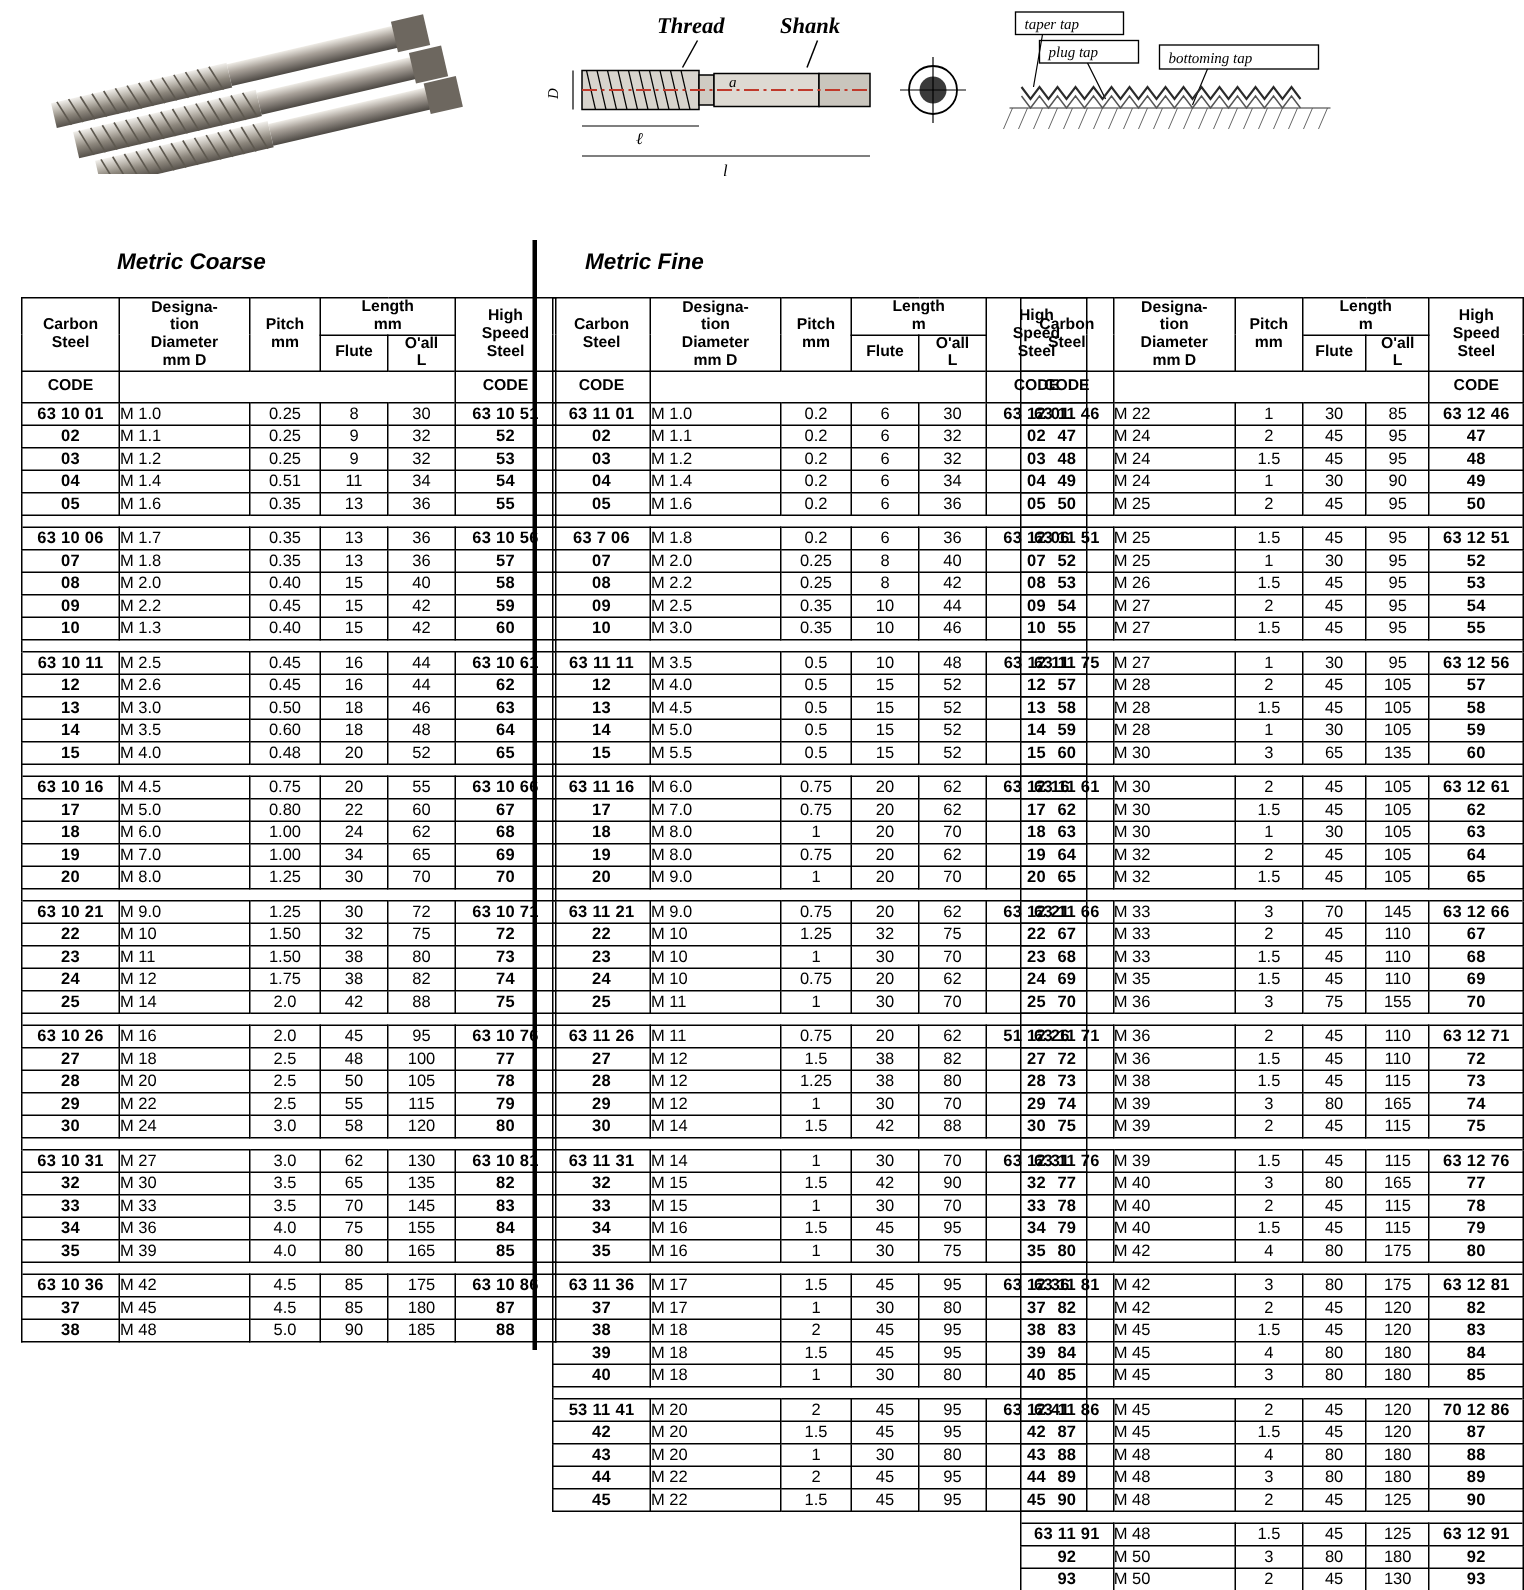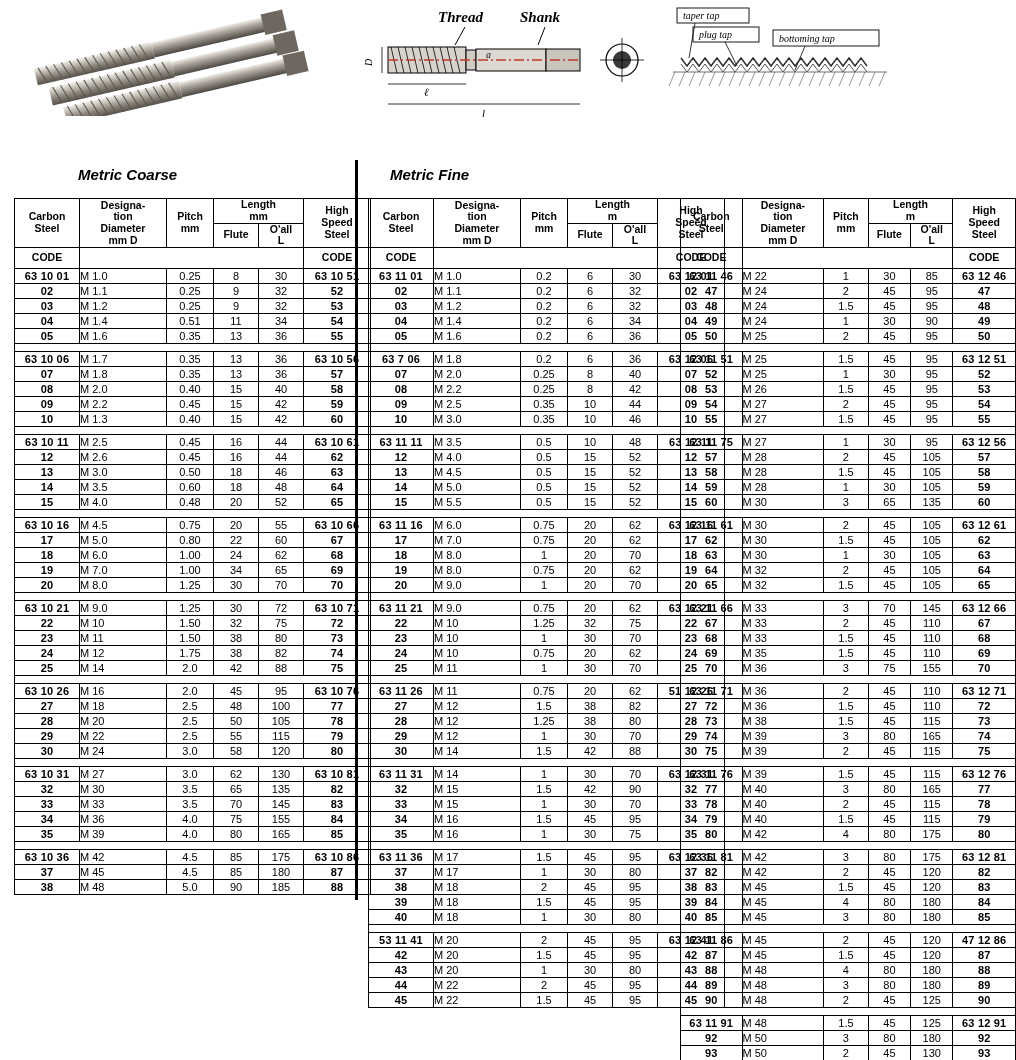--- a/index.html
+++ b/index.html
@@ -1379,21 +1379,21 @@
     </tr>
           <tr class="spacer-row">
             <td colspan="6" style="border-left:1px solid #000;border-right:1px solid #000;border-top:none;border-bottom:none;"></td>
           </tr>
           <tr class="bd">
       <td class="c codecell">63 11 86</td>
       <td class="l desig-pad">M 45</td>
       <td class="c">2</td>
       <td class="c">45</td>
       <td class="c">120</td>
-      <td class="c codecell">47 12 86</td>
+      <td class="c codecell">70 12 86</td>
     </tr>
           <tr class="bd">
       <td class="c codecell" style="border-top:none;">87</td>
       <td class="l desig-pad" style="border-top:none;">M 45</td>
       <td class="c" style="border-top:none;">1.5</td>
       <td class="c" style="border-top:none;">45</td>
       <td class="c" style="border-top:none;">120</td>
       <td class="c codecell" style="border-top:none;">87</td>
     </tr>
           <tr class="bd">

